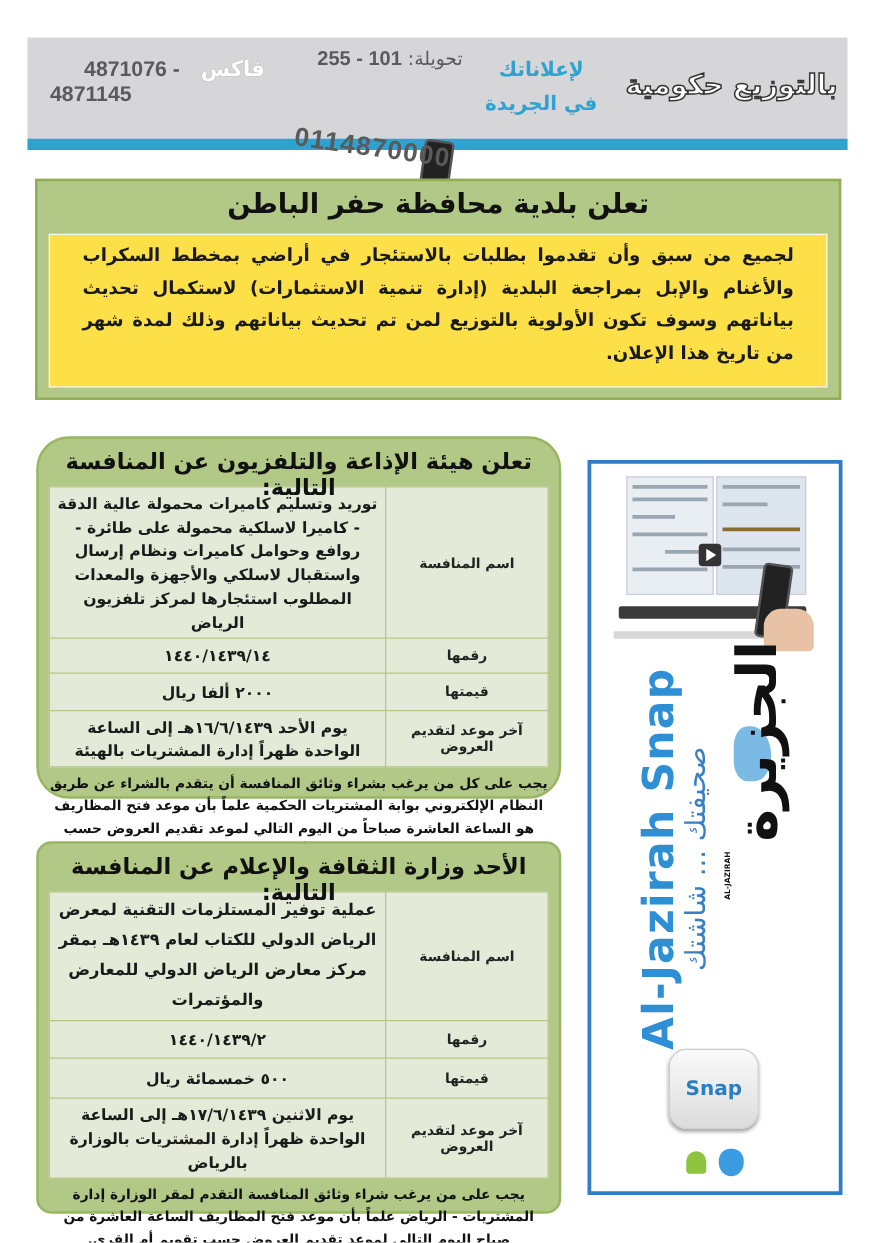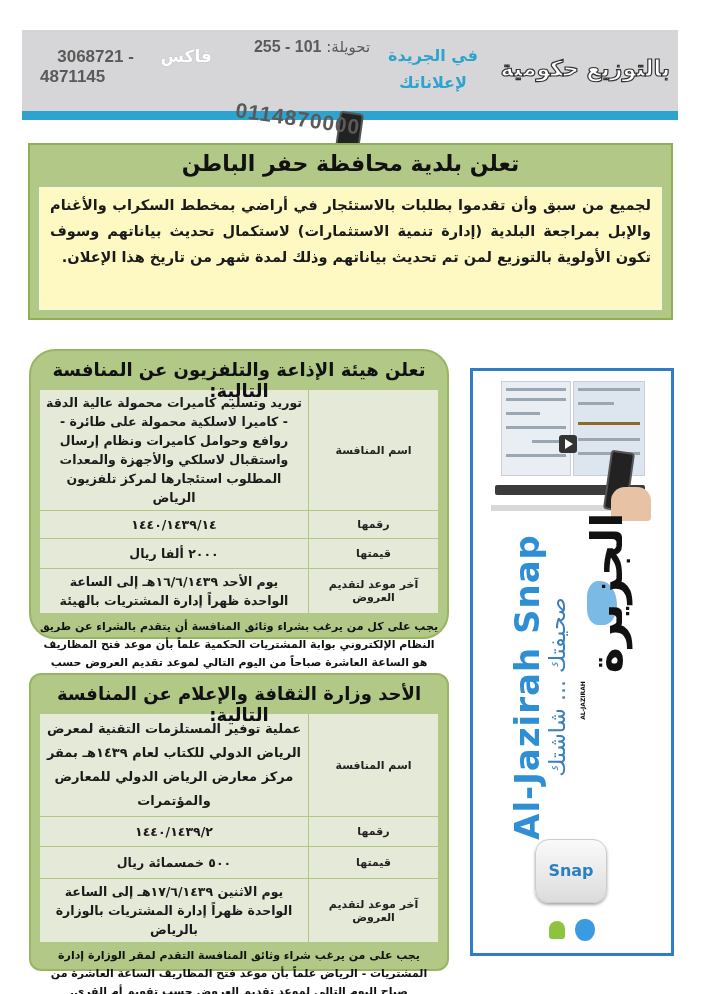--- a/index.html
+++ b/index.html
@@ -24,36 +24,36 @@
     position: absolute; left: 190px; top: 6px; width: 200px; text-align: center; color: #555;
   }
   .banner-contact .lbl { font-size: 15px; color: #ffffff; font-weight: bold; text-shadow: 0 0 1px #999; }
   .banner-contact .phone { font-size: 21px; font-weight: bold; font-family: "Liberation Sans", sans-serif; letter-spacing: 1px; color: #5a5a5a; margin-top: 2px; }
   .banner-contact .ext { font-size: 15px; color: #5a5a5a; margin-top: 2px; }
   .banner-contact .ext b { font-family: "Liberation Sans", sans-serif; font-size: 16px; }
   .banner-fax {
     position: absolute; left: 10px; top: 16px; width: 180px; color: #5a5a5a;
     font-family: "Liberation Sans", sans-serif; font-weight: bold; font-size: 17px;
   }
-  .banner-fax .fax-lbl { color: #ffffff; font-family: "DejaVu Sans", sans-serif; font-size: 17px; text-shadow: 0 0 1px #999; margin-left: 22px;}
+  .banner-fax .fax-lbl { color: #ffffff; font-family: "DejaVu Sans", sans-serif; font-size: 17px; text-shadow: 0 0 1px #999; margin-left: 12px;}
   .banner-fax .row1 { direction: rtl; text-align: right; }
   .banner-fax .row2 { text-align: left; padding-left: 8px; margin-top: 0; direction: ltr; }
 
   
   .muni {
     position: absolute; left: 28px; top: 143px; width: 645px; height: 177px;
     background: #b2c887; border: 2px solid #8fae55;
   }
   .muni-title {
     text-align: center; font-size: 22px; font-weight: bold; color: #111; margin-top: 6px; height: 30px;
   }
   .muni-body {
     position: absolute; left: 9px; right: 9px; top: 42px; bottom: 8px;
-    background: #fef9c3; border: 1px solid #f3f6ec;
-    padding: 4px 10px; font-size: 14.5px; font-weight: bold; line-height: 26px; text-align: justify;
+    background: #fde047; border: 1px solid #f3f6ec;
+    padding: 4px 26px; font-size: 14.5px; font-weight: bold; line-height: 26px; text-align: justify;
   }
 
   
   .tender {
     position: absolute; left: 29px; width: 420px; background: #b2c887;
     border-radius: 12px; border: 2px solid #98b662;
   }
   .tender.t1 { top: 349px; height: 290px; border-radius: 26px; }
   .tender.t2 { top: 673px; height: 298px; }
   .tender-title { text-align: center; font-size: 18px; font-weight: bold; margin-top: 8px; height: 28px; color: #111; }
@@ -101,34 +101,34 @@
   .os-icons { position: absolute; left: 72px; top: 548px; width: 60px; height: 22px; direction: ltr; }
   .android { position: absolute; left: 4px; top: 2px; width: 16px; height: 18px; background: #8cc33f; border-radius: 8px 8px 3px 3px; }
   .apple { position: absolute; left: 30px; top: 0; width: 20px; height: 22px; background: #3b9be0; border-radius: 45% 45% 50% 50%; }
 </style>
 </head>
 <body>
 
 <div class="banner">
   <div class="banner-title">بالتوزيع حكومية</div>
   <div class="banner-sub">
+    <div>لإعلاناتك</div>
     <div>في الجريدة</div>
-    <div>لإعلاناتك</div>
   </div>
   <div class="banner-contact">
     <div class="phone">0114870000</div>
     <div class="ext">
       <span>تحويلة:</span>
       <b>101 - 255</b>
     </div>
   </div>
   <div class="banner-fax">
     <div class="row1">
       <span class="fax-lbl">فاكس</span>
-      <span style="direction:ltr;unicode-bidi:embed;">3068721 -</span>
+      <span style="direction:ltr;unicode-bidi:embed;">4871076 -</span>
     </div>
     <div class="row2">4871145</div>
   </div>
 </div>
 
 <div class="muni">
   <div class="muni-title">تعلن بلدية محافظة حفر الباطن</div>
   <div class="muni-body">لجميع من سبق وأن تقدموا بطلبات بالاستئجار في أراضي بمخطط السكراب والأغنام والإبل بمراجعة البلدية (إدارة تنمية الاستثمارات) لاستكمال تحديث بياناتهم وسوف تكون الأولوية بالتوزيع لمن تم تحديث بياناتهم وذلك لمدة شهر من تاريخ هذا الإعلان.</div>
 </div>
 

